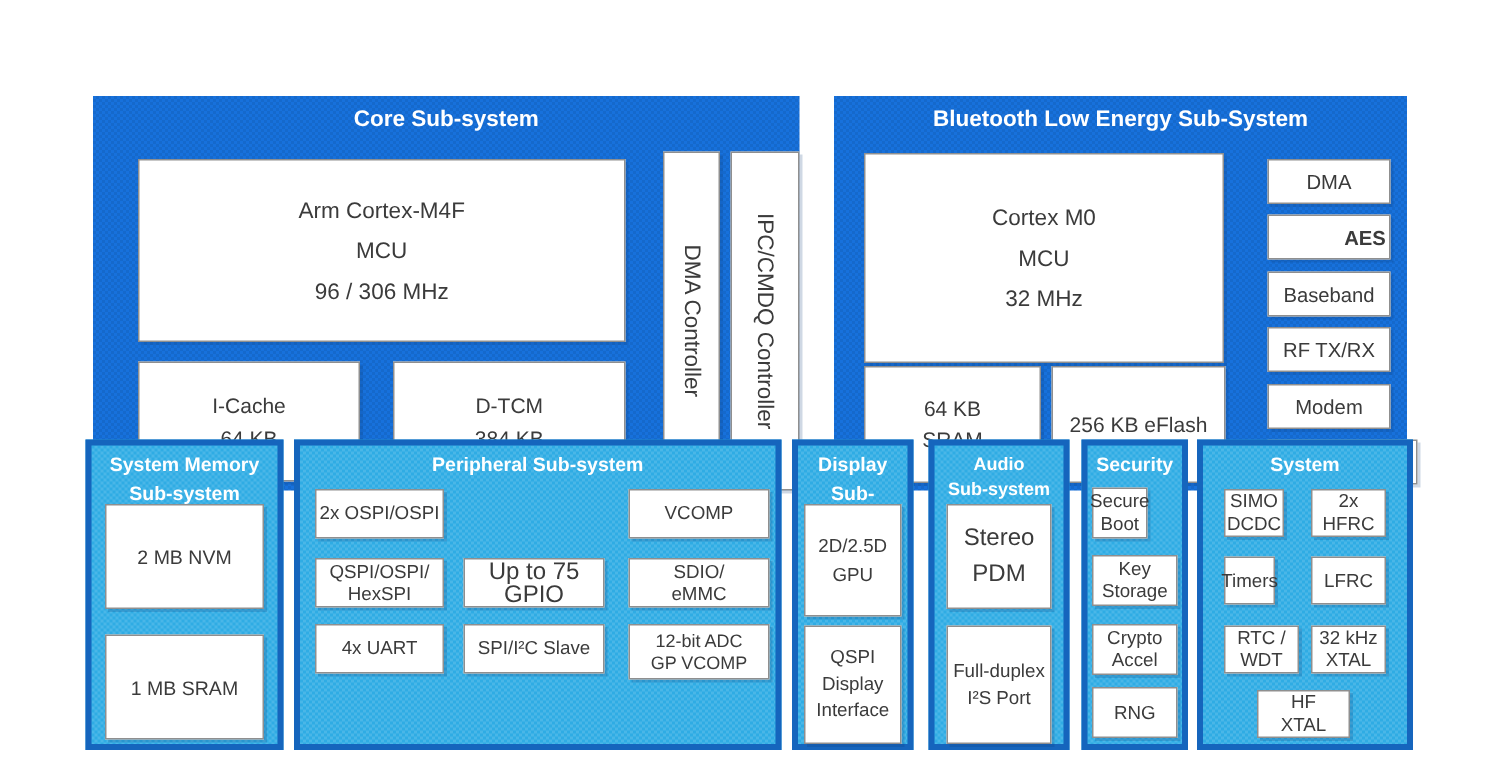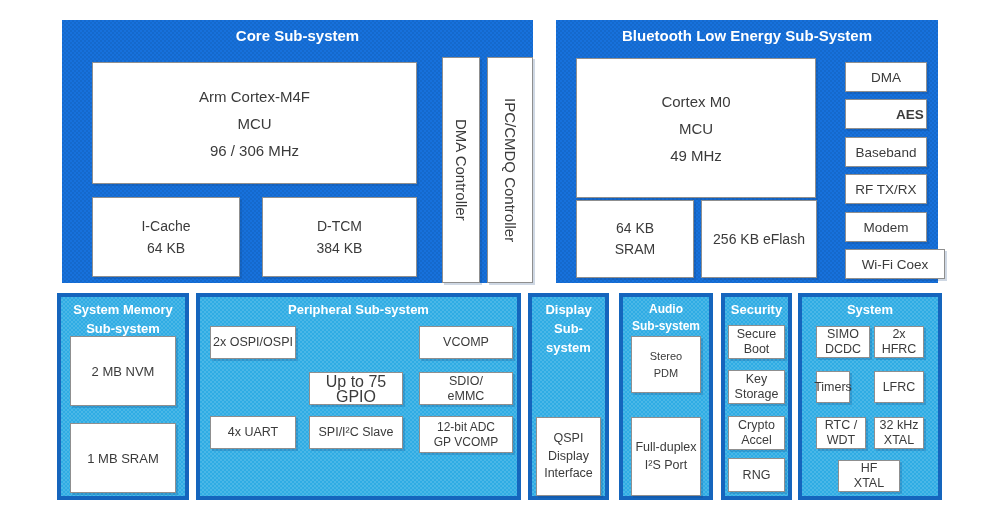--- a/index.html
+++ b/index.html
@@ -7,21 +7,21 @@
     position:relative;width:1007px;height:511px;background:#ffffff;
     font-family:"Liberation Sans",sans-serif;overflow:hidden;
   }
   .panel{position:absolute;box-sizing:border-box;}
   
   .dark{
     background-color:#1771DC;
     background-image:
       linear-gradient(45deg, rgba(0,0,0,.07) 25%, transparent 25% 75%, rgba(0,0,0,.07) 75%),
       linear-gradient(45deg, rgba(0,0,0,.07) 25%, transparent 25% 75%, rgba(0,0,0,.07) 75%);
-    background-position:0 0,2px 2px;background-size:4px 4px;
+    background-position:0 0,2px 2px;background-size:4px 4px;margin-top:44px;
   }
   
   .light{
     background-color:#2FACE4;
     background-image:
       linear-gradient(45deg, rgba(255,255,255,.13) 25%, transparent 25% 75%, rgba(255,255,255,.13) 75%),
       linear-gradient(45deg, rgba(255,255,255,.13) 25%, transparent 25% 75%, rgba(255,255,255,.13) 75%);
     background-position:0 0,2px 2px;background-size:4px 4px;
     border:4px solid #1565BD;
   }
@@ -53,21 +53,21 @@
     <div class="wbox" style="left:200px;top:177px;width:155px;height:80px;font-size:14px;line-height:1.6">D-TCM
 384 KB</div>
     <div class="wbox vtext" style="left:380px;top:37px;width:38px;height:226px;font-size:15px">DMA Controller</div>
     <div class="wbox vtext" style="left:425px;top:37px;width:46px;height:226px;font-size:15px">IPC/CMDQ Controller</div>
   </section>
 
   <section class="panel dark" style="left:556px;top:20px;width:382px;height:263px">
     <div class="ptitle" style="top:5px;font-size:15px">Bluetooth Low Energy Sub-System</div>
     <div class="wbox" style="left:20px;top:38px;width:240px;height:140px;font-size:15px;line-height:1.8">Cortex M0
 MCU
-49 MHz</div>
+32 MHz</div>
     <div class="wbox" style="left:20px;top:180px;width:118px;height:78px;font-size:14px;line-height:1.5">64 KB
 SRAM</div>
     <div class="wbox" style="left:145px;top:180px;width:116px;height:78px;font-size:14px;line-height:1.5">256 KB eFlash</div>
     <div class="wbox" style="left:289px;top:42px;width:82px;height:30px;font-size:13.5px">DMA</div>
     <div class="wbox bold" style="left:289px;top:79px;width:82px;height:30px;font-size:13.5px">AES</div>
     <div class="wbox" style="left:289px;top:154px;width:82px;height:30px;font-size:13.5px">RF TX/RX</div>
     <div class="wbox" style="left:289px;top:117px;width:82px;height:30px;font-size:13.5px">Baseband</div>
     <div class="wbox" style="left:289px;top:192px;width:82px;height:30px;font-size:13.5px">Modem</div>
     <div class="wbox" style="left:289px;top:229px;width:100px;height:30px;font-size:13.5px">Wi-Fi Coex</div>
   </section>
@@ -76,60 +76,64 @@
     <div class="ptitle" style="top:4px;font-size:13px">System Memory
 Sub-system</div>
     <div class="wbox" style="left:9px;top:39px;width:106px;height:70px;font-size:13px">2 MB NVM</div>
     <div class="wbox" style="left:9px;top:126px;width:106px;height:70px;font-size:13px">1 MB SRAM</div>
   </section>
 
   <section class="panel light" style="left:196px;top:293px;width:325px;height:207px">
     <div class="ptitle" style="top:4px;font-size:13px">Peripheral Sub-system</div>
     <div class="wbox" style="left:10px;top:29px;width:86px;height:33px;font-size:12.5px;line-height:15px">2x OSPI/OSPI</div>
     <div class="wbox" style="left:219px;top:29px;width:94px;height:33px;font-size:12.5px;line-height:15px">VCOMP</div>
+    <div class="wbox" style="left:10px;top:75px;width:86px;height:33px;font-size:12.5px;line-height:15px">QSPI/OSPI/
+HexSPI</div>
     <div class="wbox" style="left:109px;top:75px;width:94px;height:33px;font-size:16px;line-height:15px">Up to 75 GPIO</div>
     <div class="wbox" style="left:219px;top:75px;width:94px;height:33px;font-size:12.5px;line-height:15px">SDIO/
 eMMC</div>
     <div class="wbox" style="left:10px;top:119px;width:86px;height:33px;font-size:12.5px;line-height:15px">4x UART</div>
     <div class="wbox" style="left:109px;top:119px;width:94px;height:33px;font-size:12.5px;line-height:15px">SPI/I²C Slave</div>
     <div class="wbox" style="left:219px;top:119px;width:94px;height:37px;font-size:12px;line-height:15px">12-bit ADC
 GP VCOMP</div>
   </section>
 
   <section class="panel light" style="left:528px;top:293px;width:81px;height:207px">
     <div class="ptitle" style="top:4px;font-size:13px">Display
 Sub-system</div>
+    <div class="wbox" style="left:4px;top:39px;width:65px;height:75px;font-size:12.5px;line-height:1.5">2D/2.5D
+GPU</div>
     <div class="wbox" style="left:4px;top:120px;width:65px;height:79px;font-size:12.5px;line-height:1.4">QSPI
 Display
 Interface</div>
   </section>
 
   <section class="panel light" style="left:619px;top:293px;width:94px;height:207px">
     <div class="ptitle" style="top:4px;font-size:12px">Audio
 Sub-system</div>
-    <div class="wbox" style="left:8px;top:39px;width:70px;height:57px;font-size:11px;line-height:1.5">Stereo
+    <div class="wbox" style="left:8px;top:39px;width:70px;height:70px;font-size:16px;line-height:1.5">Stereo
 PDM</div>
     <div class="wbox" style="left:8px;top:120px;width:70px;height:79px;font-size:12.5px;line-height:1.4">Full-duplex
 I²S Port</div>
   </section>
 
   <section class="panel light" style="left:721px;top:293px;width:71px;height:207px">
     <div class="ptitle" style="top:4px;font-size:13px">Security</div>
-    <div class="wbox" style="left:3px;top:28px;width:57px;height:34px;font-size:12.5px;line-height:15px">Secure
+    <div class="wbox" style="left:3px;top:28px;width:37px;height:34px;font-size:12.5px;line-height:15px">Secure
 Boot</div>
     <div class="wbox" style="left:3px;top:73px;width:57px;height:34px;font-size:12.5px;line-height:15px">Key
 Storage</div>
     <div class="wbox" style="left:3px;top:119px;width:57px;height:34px;font-size:12.5px;line-height:15px">Crypto
 Accel</div>
     <div class="wbox" style="left:3px;top:161px;width:57px;height:34px;font-size:12.5px;line-height:15px">RNG</div>
   </section>
 
   <section class="panel light" style="left:798px;top:293px;width:144px;height:207px">
     <div class="ptitle" style="top:4px;font-size:13px">System</div>
-    <div class="wbox" style="left:14px;top:29px;width:54px;height:32px;font-size:12.5px;line-height:15px">SIMO
+    <div class="wbox" style="left:14px;top:29px;width:40px;height:32px;font-size:12.5px;line-height:15px">SIMO
 DCDC</div>
     <div class="wbox" style="left:72px;top:29px;width:50px;height:32px;font-size:12.5px;line-height:15px">2x
 HFRC</div>
     <div class="wbox" style="left:14px;top:74px;width:34px;height:32px;font-size:12.5px;line-height:15px">Timers</div>
     <div class="wbox" style="left:72px;top:74px;width:50px;height:32px;font-size:12.5px;line-height:15px">LFRC</div>
     <div class="wbox" style="left:14px;top:120px;width:50px;height:32px;font-size:12.5px;line-height:15px">RTC /
 WDT</div>
     <div class="wbox" style="left:72px;top:120px;width:50px;height:32px;font-size:12.5px;line-height:15px">32 kHz
 XTAL</div>
     <div class="wbox" style="left:36px;top:163px;width:62px;height:32px;font-size:12.5px;line-height:15px">HF

